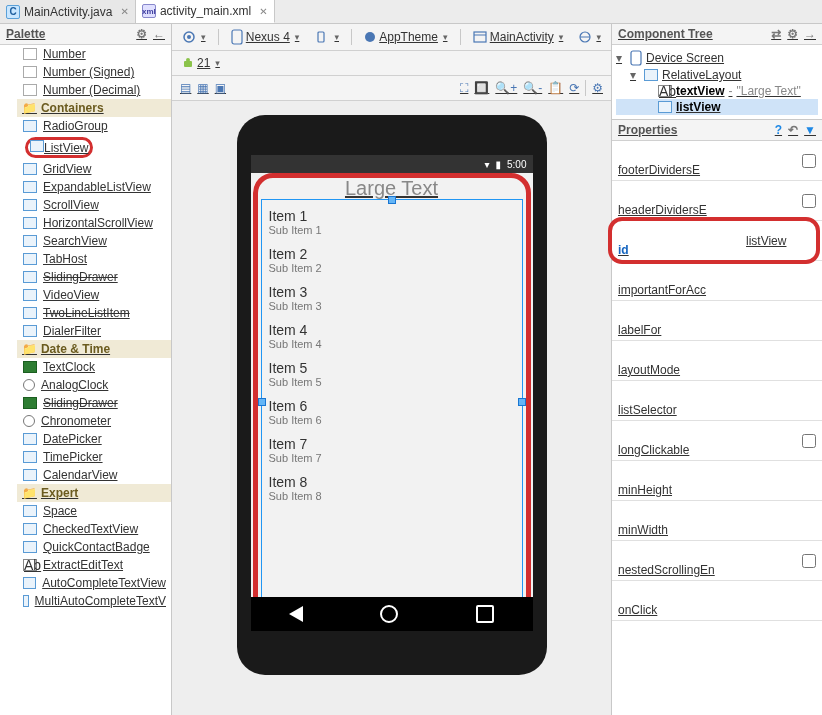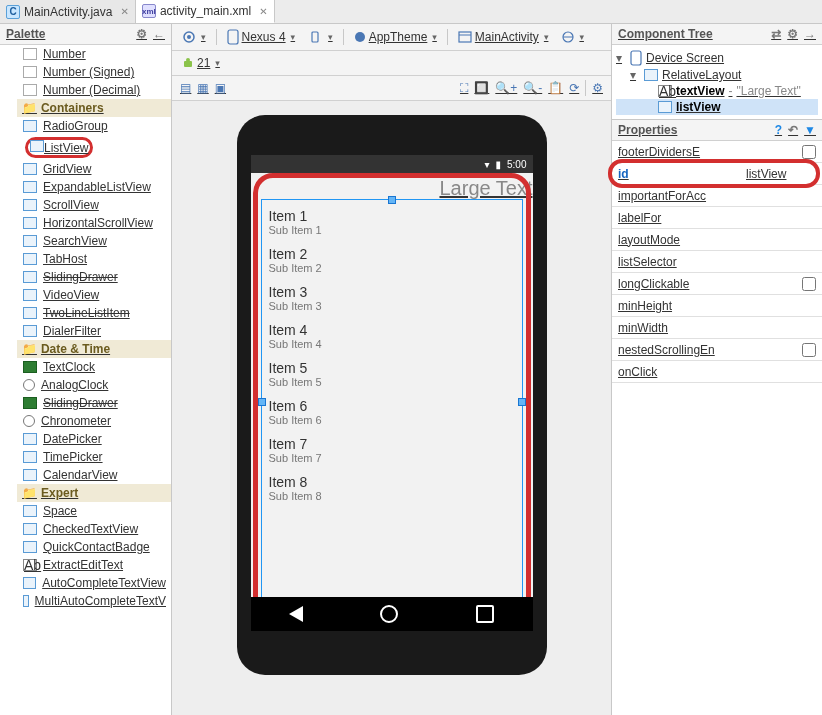--- a/index.html
+++ b/index.html
@@ -29,34 +29,34 @@
 .pal-item.strike span.lbl { text-decoration: line-through; }
 .pal-ico { width:14px; height:12px; display:inline-block; border:1px solid #5a9bd5; background:#eaf3fb; }
 .pal-ico.num { border:1px solid #aaa; background:#fff; }
 .pal-ico.clock { border-radius:50%; border:1px solid #777; background:#fff; position:relative; width:12px; height:12px; }
 .pal-ico.green { background:#2e7d32; border:1px solid #1b5e20; }
 .pal-ico.text { border:1px solid #888; background:#fff; font-size:14px; text-align:right; line-height:10px; }
 
 .red-circle { border:3px solid #d32f2f; border-radius:12px; padding:0 2px; margin:0 2px; }
 
 
-.ctoolbar { display:flex; align-items:center; gap:6px; padding:4px 6px; border-bottom:1px solid #d0d0d0; background:#f4f4f4; }
+.ctoolbar { display:flex; align-items:center; gap:6px; padding:4px 6px; border-bottom:1px solid #d0d0d0; background:#f4f4f4;justify-content:space-between; }
 .cbtn { display:flex; align-items:center; gap:3px; padding:1px 4px; border-radius:2px; cursor:pointer; }
 .sep { width:1px; height:16px; background:#c8c8c8; }
 .drop::after { content:"▾"; color:#666; font-size:9px; margin-left:2px; }
 .zoomrow { display:flex; align-items:center; justify-content:space-between; padding:4px 8px; border-bottom:1px solid #d0d0d0; background:#f4f4f4; }
 .zoomgroup { display:flex; gap:6px; align-items:center; color:#4a77b4; }
 .zoomgroup span { cursor:pointer; }
 
 
 .stage { flex:1; background:#eeeeee; display:flex; justify-content:center; padding:14px 6px; overflow:hidden; }
 .phone { width: 310px; height: 560px; background:#1a1a1a; border-radius:28px; padding:40px 14px 44px 14px; position:relative; }
 .phone-screen { width:100%; height:100%; background:#f2f2f2; position:relative; overflow:hidden; }
 .statusbar { height:18px; background:#333; color:#fff; display:flex; justify-content:flex-end; align-items:center; gap:6px; padding:0 6px; font-size:10px; }
-.lv-title { text-align:right; font-size:20px; color:#888; padding:4px 0 2px 0; }
+.lv-title { text-align:center; font-size:20px; color:#888; padding:4px 0 2px 0; }
 .red-roundbox { position:absolute; left:2px; right:2px; top:18px; bottom:8px; border:5px solid #d32f2f; border-radius:20px; pointer-events:none; }
 .sel-frame { position:absolute; left:10px; right:10px; top:44px; bottom:26px; border:1px solid #2196f3; }
 .sel-handle { width:8px; height:8px; background:#64b5f6; border:1px solid #1976d2; position:absolute; }
 .lv-items { position:absolute; left:16px; right:16px; top:48px; bottom:30px; overflow:hidden; }
 .lv-item { padding:5px 2px; }
 .lv-item .t1 { font-size:14px; color:#333; }
 .lv-item .t2 { font-size:11px; color:#777; }
 .navbar { position:absolute; bottom:0; left:0; right:0; height:34px; background:#000; display:flex; justify-content:space-around; align-items:center; color:#fff; }
 .navbtn { width:18px; height:18px; border:2px solid #fff; }
 .navbtn.tri { width:0; height:0; border:none; border-top:8px solid transparent; border-bottom:8px solid transparent; border-right:14px solid #fff; }
@@ -70,21 +70,21 @@
 .tree-row .tico { width:14px; height:12px; border:1px solid #5a9bd5; background:#eaf3fb; display:inline-block; }
 .tree-row.selected { background:#cfe3f8; }
 .tree-indent1 { padding-left:14px; }
 .tree-indent2 { padding-left:28px; }
 .boldblue { font-weight:700; color:#000; }
 .greytxt { color:#888; }
 
 
 .props { border-top:1px solid #c8c8c8; display:flex; flex-direction:column; flex:1; }
 .prop-row { display:flex; border-bottom:1px solid #e0e0e0; padding:3px 6px; align-items:center; min-height:22px; }
-.prop-row .k { flex:1; color:#333; }
+.prop-row .k { flex:1; color:#333;margin-top:19px; }
 .prop-row .v { width:70px; color:#333; }
 .prop-row.hi .k { color:#1565c0; font-weight:600; }
 .prop-row input[type=checkbox]{ width:14px; height:14px; }
 .red-prop-box { position:relative;justify-content:space-between; }
 .red-prop-ring { position:absolute; left:-4px; right:2px; top:-4px; bottom:-4px; border:4px solid #d32f2f; border-radius:14px; pointer-events:none; }
 
 svg { display:block; }
 </style>
 </head>
 <body>
@@ -411,20 +411,24 @@
           <span style="color:#1e88e5;font-weight:bold">?</span>
           <span>↶</span>
           <span style="color:#1e88e5">▼</span>
         </span>
       </div>
       <div id="props-list">
           <div class="prop-row">
             <span class="k">footerDividersE</span>
             <input type="checkbox" style="">
           </div>
+          <div class="prop-row">
+            <span class="k">headerDividersE</span>
+            <input type="checkbox" style="">
+          </div>
           <div class="prop-row hi red-prop-box">
             <span class="k">id</span>
             <span class="v">listView</span>
             <div class="red-prop-ring"></div>
           </div>
           <div class="prop-row">
             <span class="k">importantForAcc</span>
           </div>
           <div class="prop-row">
             <span class="k">labelFor</span>

